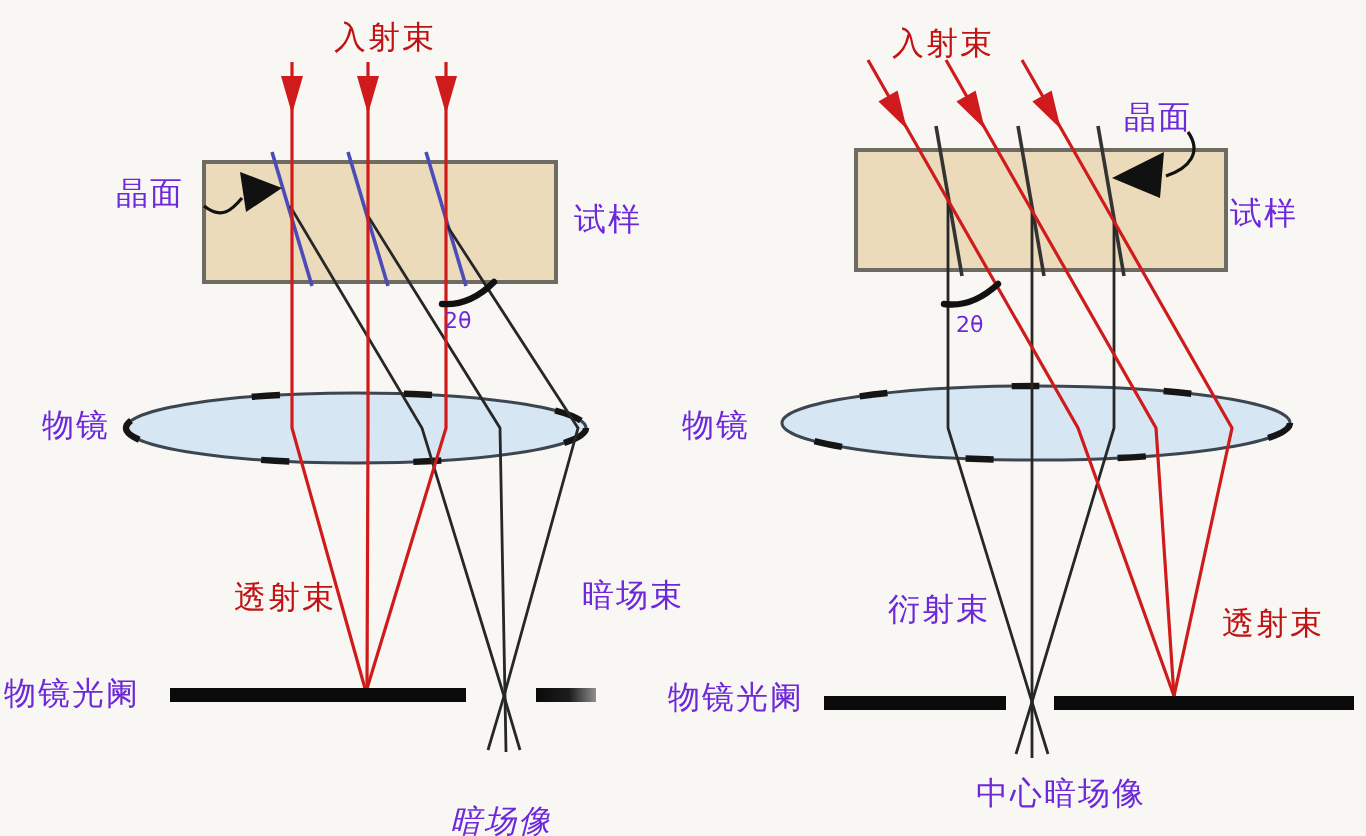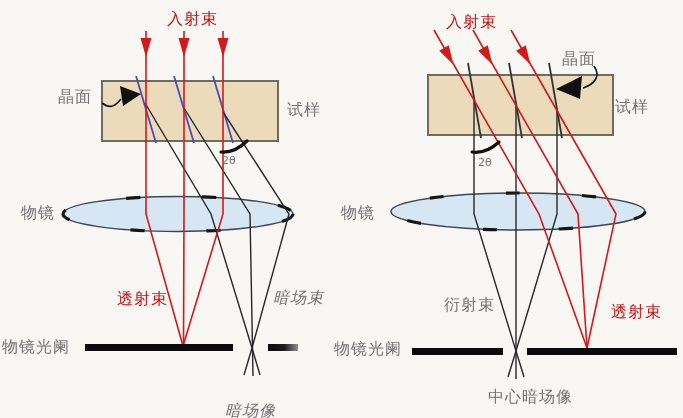--- a/index.html
+++ b/index.html
@@ -3,21 +3,21 @@
 <meta charset="utf-8">
 <style>
   html,body{margin:0;padding:0;background:#ffffff;}
   .figure{
     position:relative;width:683px;height:418px;overflow:hidden;
     background:var(--bg,#f8f7f4);
     font-family:"DejaVu Sans","Liberation Sans",sans-serif;
   }
   .figure svg{position:absolute;left:0;top:0;}
   .lbl{
-    position:absolute;font-size:16px;line-height:1.1;color:#737373;
+    position:absolute;font-size:16px;line-height:1.1;color:#6d28d9;
     letter-spacing:1px;white-space:nowrap;
     font-family:"DejaVu Sans","Liberation Sans",sans-serif;
   }
   .lbl.red{color:var(--label_red,#c01414);}
   .lbl.angle{font-size:11px;letter-spacing:0;}
   
   .stroke-red{stroke:var(--beam_red,#cf1b1b);stroke-width:1.6;fill:none;}
   .fill-red{fill:var(--beam_red,#cf1b1b);}
   .stroke-dark{stroke:var(--line_dark,#272727);stroke-width:1.4;fill:none;}
   .stroke-blue{stroke:var(--crystal_blue,#4c4cb8);stroke-width:1.8;fill:none;}
@@ -124,21 +124,21 @@
       <rect class="aperture" x="527" y="348" width="150" height="7"></rect>
     </g>
   </svg>
 
   <div class="lbl red" style="left:167px;top:10px;">入射束</div>
   <div class="lbl" style="left:58px;top:88px;">晶面</div>
   <div class="lbl" style="left:287px;top:101px;">试样</div>
   <div class="lbl angle" style="left:222px;top:155px;">2θ</div>
   <div class="lbl" style="left:21px;top:204px;">物镜</div>
   <div class="lbl red" style="left:117px;top:290px;">透射束</div>
-  <div class="lbl" style="left:273px;top:289px;font-style:italic;">暗场束</div>
+  <div class="lbl" style="left:291px;top:289px;">暗场束</div>
   <div class="lbl" style="left:2px;top:338px;">物镜光阑</div>
   <div class="lbl" style="left:225px;top:402px;font-style:italic;">暗场像</div>
 
   <div class="lbl red" style="left:446px;top:13px;">入射束</div>
   <div class="lbl" style="left:562px;top:50px;">晶面</div>
   <div class="lbl" style="left:615px;top:98px;">试样</div>
   <div class="lbl angle" style="left:478px;top:157px;">2θ</div>
   <div class="lbl" style="left:341px;top:204px;">物镜</div>
   <div class="lbl" style="left:444px;top:296px;text-align:right;">衍射束</div>
   <div class="lbl red" style="left:611px;top:303px;">透射束</div>

